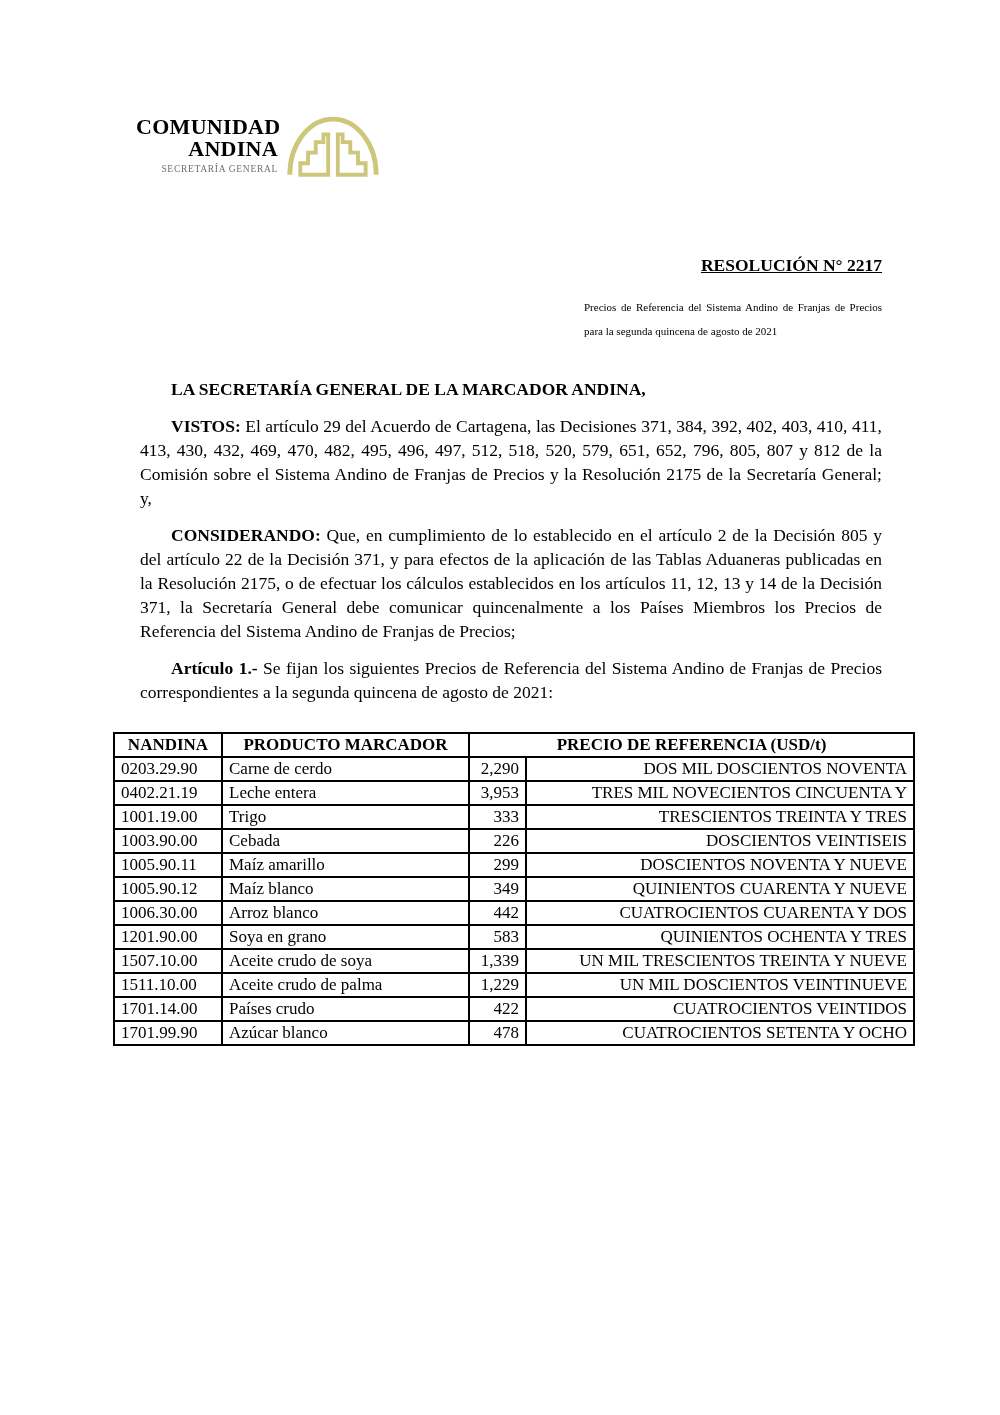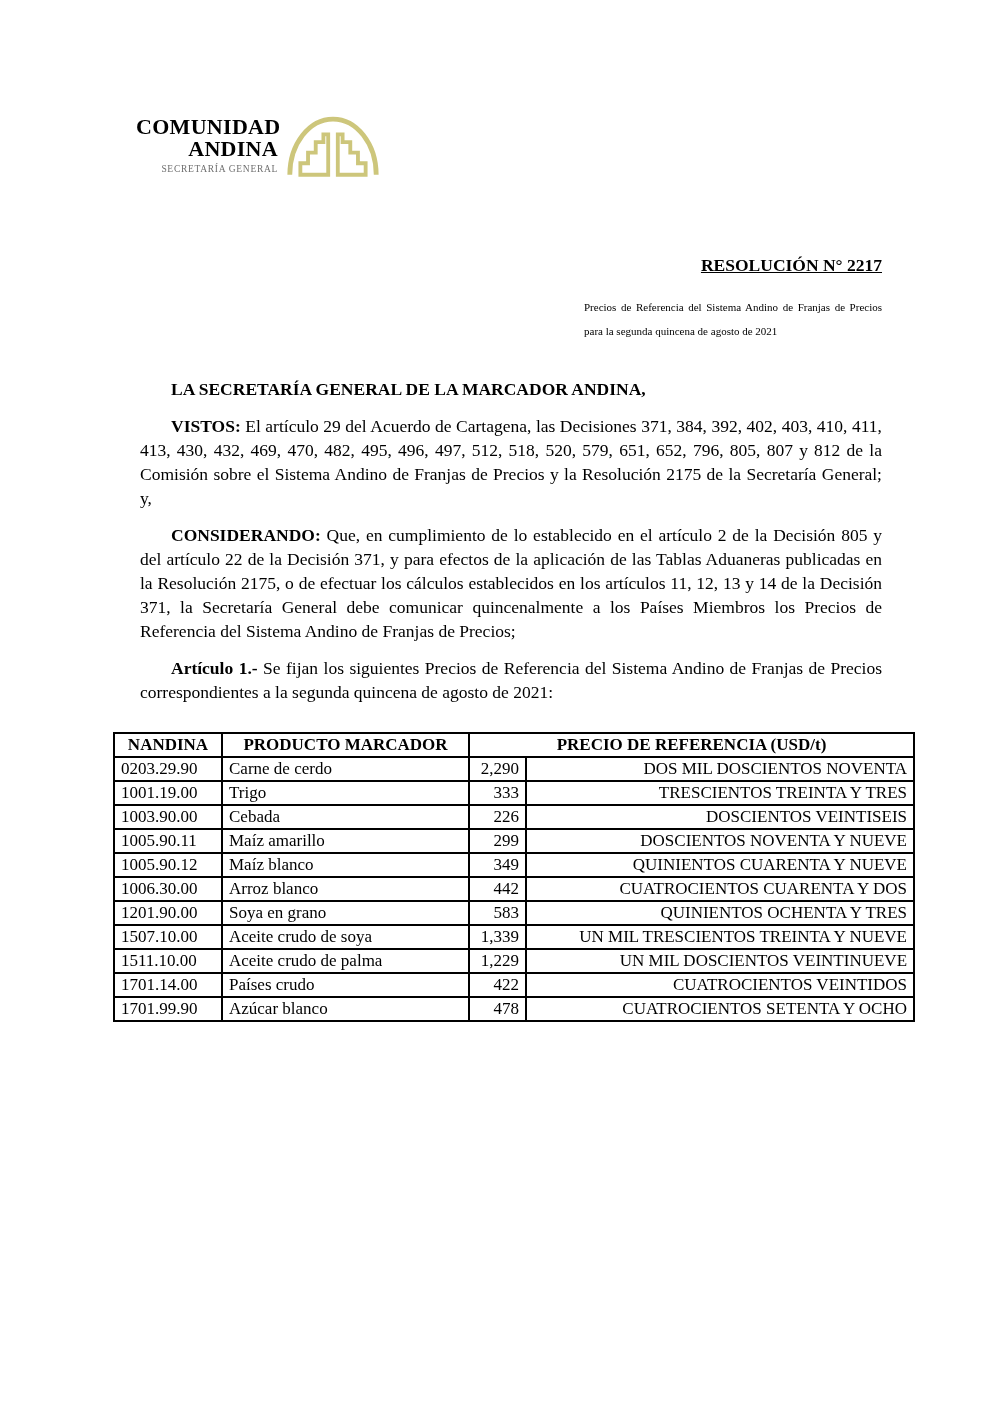--- a/index.html
+++ b/index.html
@@ -126,20 +126,26 @@
       </tr>
     </thead>
     <tbody>
         <tr>
           <td class="c-nandina">0203.29.90</td>
           <td class="c-producto">Carne de cerdo</td>
           <td class="c-precio">2,290</td>
           <td class="c-letras">DOS MIL DOSCIENTOS NOVENTA</td>
         </tr>
         <tr>
+          <td class="c-nandina">0402.21.19</td>
+          <td class="c-producto">Leche entera</td>
+          <td class="c-precio">3,953</td>
+          <td class="c-letras">TRES MIL NOVECIENTOS CINCUENTA Y</td>
+        </tr>
+        <tr>
           <td class="c-nandina">1001.19.00</td>
           <td class="c-producto">Trigo</td>
           <td class="c-precio">333</td>
           <td class="c-letras">TRESCIENTOS TREINTA Y TRES</td>
         </tr>
         <tr>
           <td class="c-nandina">1003.90.00</td>
           <td class="c-producto">Cebada</td>
           <td class="c-precio">226</td>
           <td class="c-letras">DOSCIENTOS VEINTISEIS</td>

